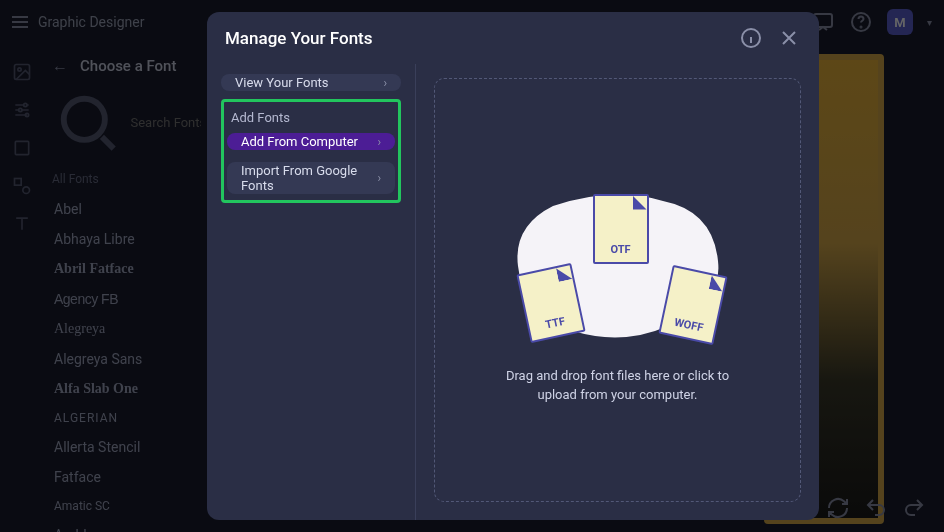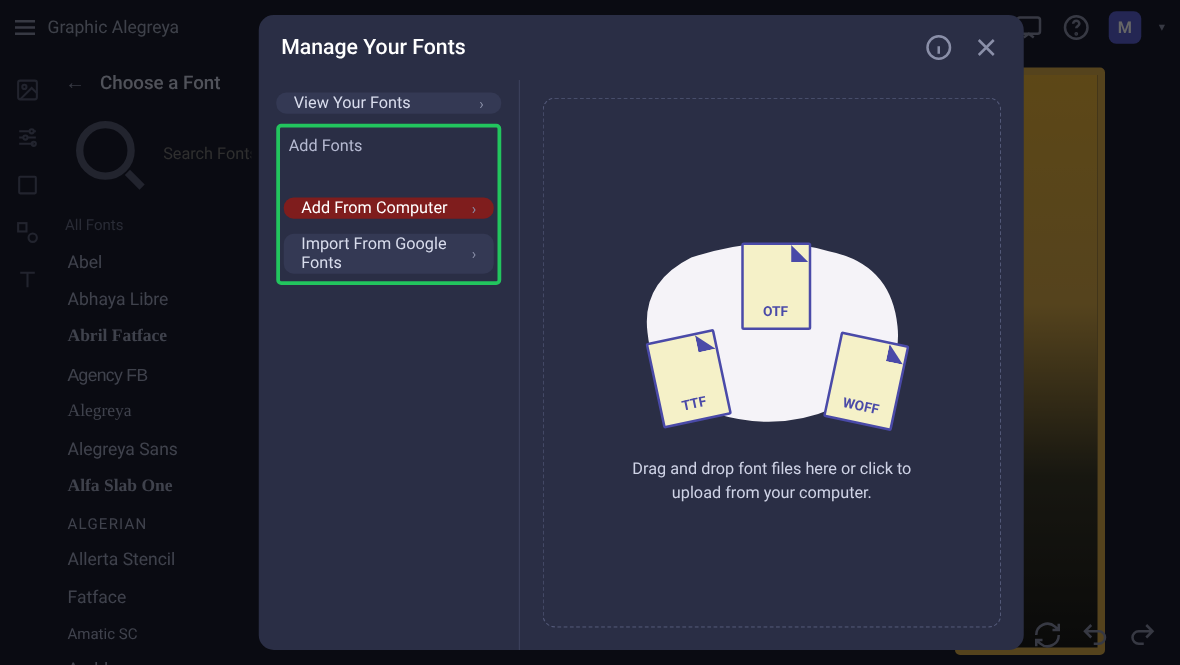--- a/index.html
+++ b/index.html
@@ -31,21 +31,21 @@
 .overlay{position:absolute;inset:0;background:rgba(0,0,0,0.6);}
 .modal{position:absolute;left:207px;top:12px;width:612px;height:508px;background:#2a2e45;border-radius:12px;display:flex;flex-direction:column;overflow:hidden;}
 .modal-header{display:flex;align-items:center;justify-content:space-between;padding:14px 18px;}
 .modal-title{font-size:17px;font-weight:500;color:#fff;}
 .modal-header-right{display:flex;align-items:center;gap:14px;}
 .modal-body{display:flex;flex:1;overflow:hidden;}
 .modal-left{width:208px;padding:10px 14px;}
 .menu-item{background:#343954;border-radius:8px;padding:1px 14px;display:flex;align-items:center;justify-content:space-between;font-size:13px;color:#d8dcec;cursor:pointer;margin-bottom:12px;}
 .menu-item .chev{color:#8a8fa8;font-size:12px;}
 .section-label{color:#b5b9d1;font-size:13px;padding:2px 4px 8px;}
-.menu-item.active{background:#7f1d1d;color:#fff;margin-top:25px;}
+.menu-item.active{background:#4c1d95;color:#fff;}
 .menu-item.secondary{background:#343954;}
 .highlight-box{border:3px solid #22c55e;border-radius:4px;padding:6px 3px 3px;margin-top:-4px;}
 .modal-divider{width:1px;background:#3a3f5a;}
 .modal-right{flex:1;padding:14px 18px 18px;display:flex;}
 .dropzone{flex:1;border:1px dashed #525877;border-radius:10px;display:flex;flex-direction:column;align-items:center;justify-content:center;padding:20px;cursor:pointer;}
 .drop-illustration{width:230px;height:170px;position:relative;margin-bottom:20px;}
 .blob{position:absolute;inset:0;}
 .file-icon{position:absolute;width:56px;height:70px;background:#f5f1c8;border:2px solid #4a4aa8;border-radius:2px;}
 .file-icon::after{content:"";position:absolute;top:0;right:0;width:14px;height:14px;background:#4a4aa8;clip-path:polygon(0 0,100% 100%,0 100%);}
 .file-label{position:absolute;bottom:6px;left:0;right:0;text-align:center;font-size:11px;font-weight:700;color:#4a4aa8;}
@@ -58,21 +58,21 @@
 </head>
 <body>
 
 <div class="topbar">
   <div class="topbar-left">
     <div class="hamburger">
         <span></span>
         <span></span>
         <span></span>
       </div>
-    <div class="app-title">Graphic Alegreya</div>
+    <div class="app-title">Graphic Designer</div>
   </div>
   <div class="topbar-right">
     <div class="icon-btn">
         <svg viewBox="0 0 24 24" fill="none" stroke="currentColor" stroke-width="2">
           <rect x="3" y="4" width="18" height="13" rx="2"></rect>
           <path d="M8 20l4-3 4 3"></path>
         </svg>
       </div>
     <div class="icon-btn">
         <svg viewBox="0 0 24 24" fill="none" stroke="currentColor" stroke-width="2">

